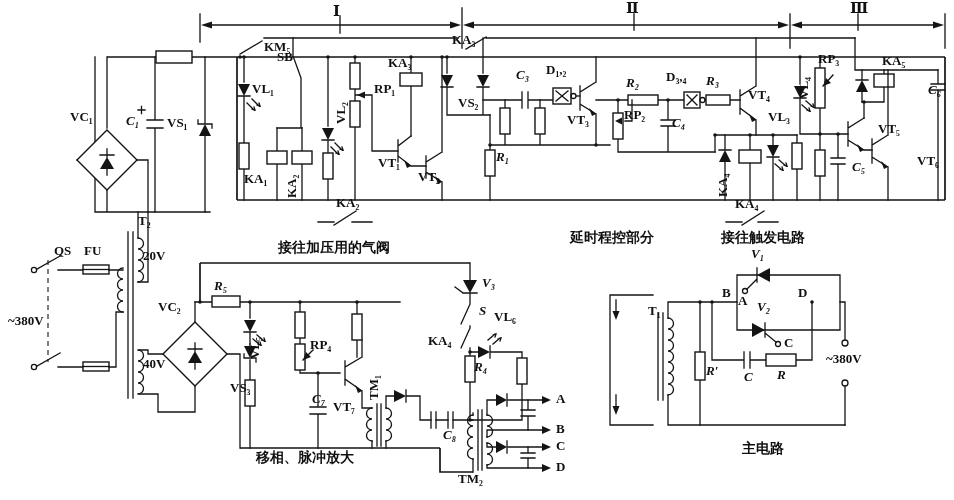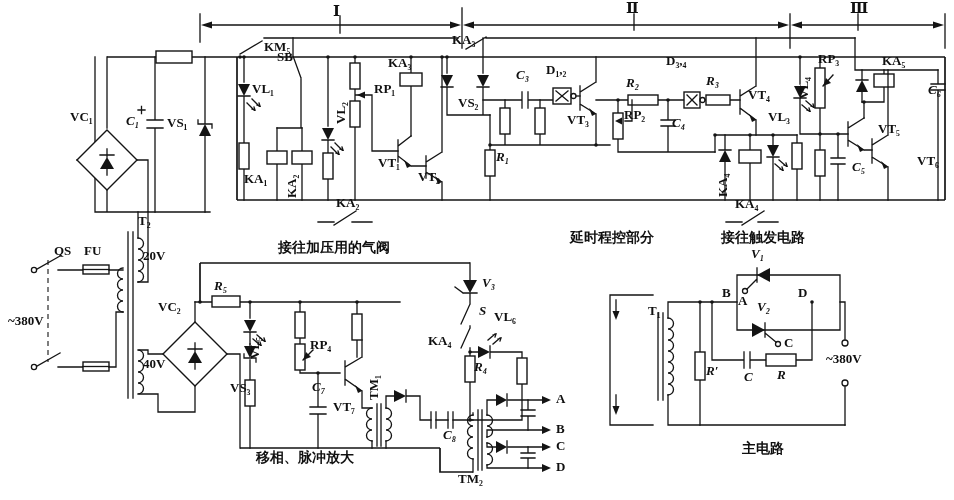--- a/index.html
+++ b/index.html
@@ -306,21 +306,21 @@
 
   <span class="lbl" style="left:452px;top:33px">KA₃</span>
   <span class="lbl" style="left:458px;top:96px">VS₂</span>
   <span class="lbl it" style="left:516px;top:68px">C₃</span>
   <span class="lbl" style="left:546px;top:63px">D₁,₂</span>
   <span class="lbl" style="left:567px;top:113px">VT₃</span>
   <span class="lbl it" style="left:496px;top:150px">R₁</span>
   <span class="lbl it" style="left:626px;top:76px">R₂</span>
   <span class="lbl" style="left:624px;top:108px">RP₂</span>
   <span class="lbl it" style="left:672px;top:116px">C₄</span>
-  <span class="lbl" style="left:666px;top:54px">D₃,₄</span>
+  <span class="lbl" style="left:666px;top:70px">D₃,₄</span>
   <span class="lbl it" style="left:706px;top:74px">R₃</span>
   <span class="lbl" style="left:748px;top:88px">VT₄</span>
   <span class="lbl" style="left:768px;top:110px">VL₃</span>
   <span class="lbl rot" style="left:716px;top:197px">KA₄</span>
   <span class="lbl" style="left:735px;top:197px">KA₄</span>
 
   <span class="lbl rot" style="left:797px;top:99px">VL₄</span>
   <span class="lbl" style="left:818px;top:52px">RP₃</span>
   <span class="lbl" style="left:882px;top:54px">KA₅</span>
   <span class="lbl it" style="left:928px;top:83px">C₆</span>
@@ -330,21 +330,21 @@
 
   <span class="lbl note" style="left:570px;top:230px">延时程控部分</span>
   <span class="lbl note" style="left:721px;top:230px">接往触发电路</span>
   <span class="lbl note" style="left:278px;top:240px">接往加压用的气阀</span>
   <span class="lbl note" style="left:256px;top:450px">移相、脉冲放大</span>
   <span class="lbl note" style="left:742px;top:441px">主电路</span>
 
   <span class="lbl rot" style="left:248px;top:359px">VL₅</span>
   <span class="lbl" style="left:230px;top:381px">VS₃</span>
   <span class="lbl" style="left:310px;top:338px">RP₄</span>
-  <span class="lbl it" style="left:312px;top:380px">C₇</span>
+  <span class="lbl it" style="left:312px;top:392px">C₇</span>
   <span class="lbl" style="left:333px;top:400px">VT₇</span>
   <span class="lbl rot" style="left:367px;top:400px">TM₁</span>
   <span class="lbl it" style="left:482px;top:276px">V₃</span>
   <span class="lbl it" style="left:479px;top:304px">S</span>
   <span class="lbl" style="left:428px;top:334px">KA₄</span>
   <span class="lbl" style="left:494px;top:310px">VL₆</span>
   <span class="lbl it" style="left:474px;top:360px">R₄</span>
   <span class="lbl it" style="left:443px;top:428px">C₈</span>
   <span class="lbl" style="left:458px;top:472px">TM₂</span>
   <span class="lbl" style="left:556px;top:392px">A</span>

